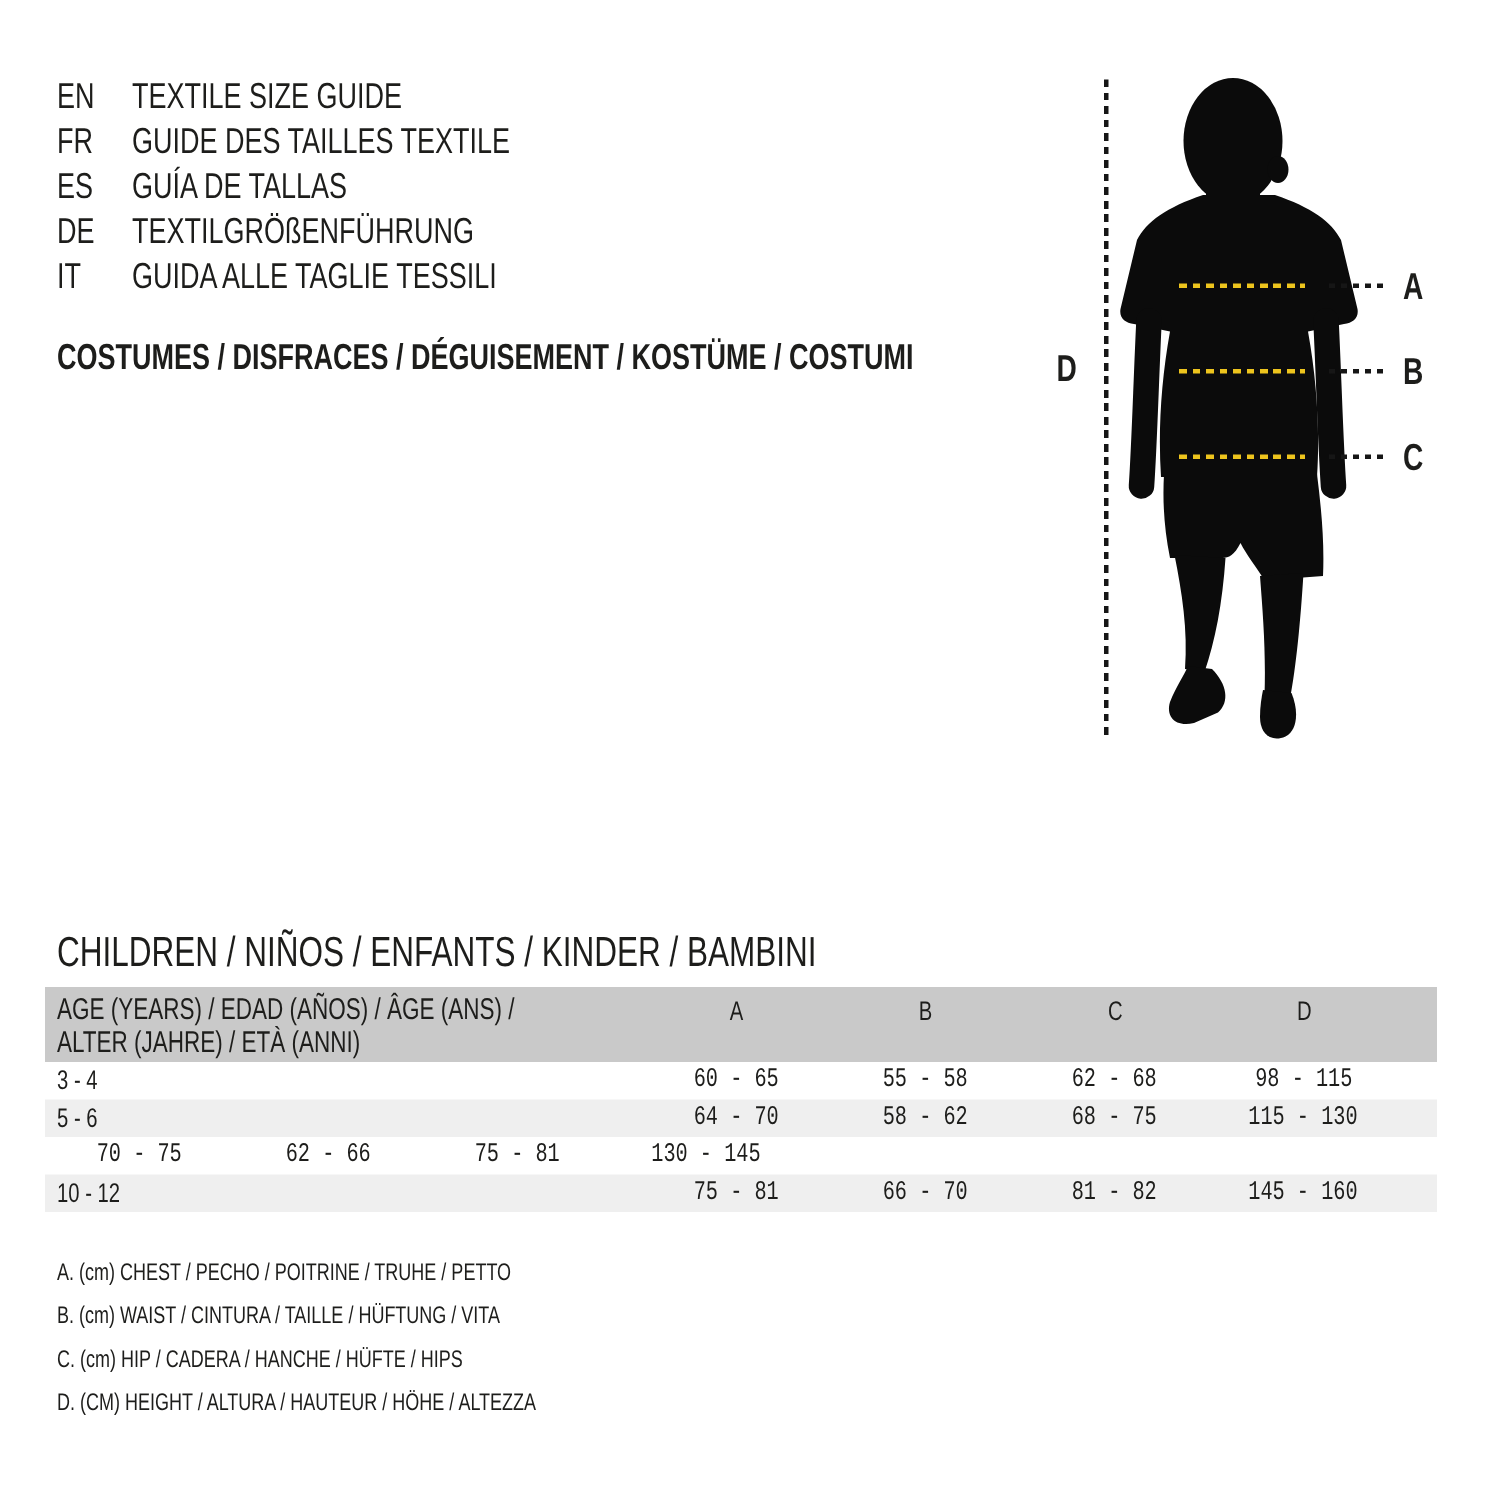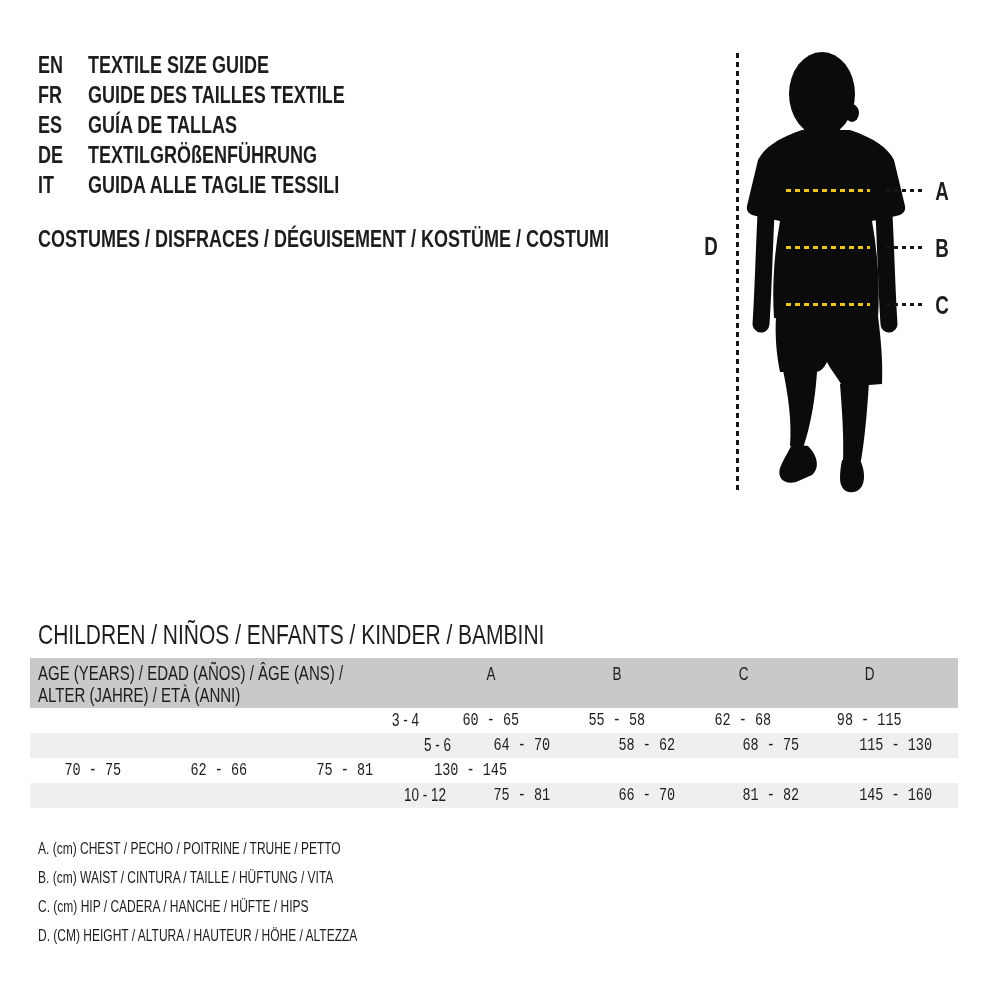--- a/index.html
+++ b/index.html
@@ -7,21 +7,21 @@
     position:relative;width:1000px;height:1000px;background:#fff;
     font-family:"Liberation Sans",sans-serif;color:var(--text,#1d1d1b);overflow:hidden;
   }
   .abs{position:absolute;}
   
   .cx{display:inline-block;transform:scaleX(.75);transform-origin:0 50%;white-space:nowrap;}
   .cxc{display:inline-block;transform:scaleX(.75);transform-origin:50% 50%;white-space:nowrap;}
 
   
   #langs{left:38px;top:50px;}
-  .lang-row{display:flex;height:30px;align-items:center;font-size:24px;font-weight:700;}
+  .lang-row{display:flex;height:30px;align-items:center;font-size:24px;font-weight:400;}
   .lang-code{flex:0 0 50px;width:50px;}
 
   
   #category-title{left:38px;top:226px;font-size:24px;font-weight:700;line-height:26px;}
   #section-title{left:38px;top:622px;font-size:28px;font-weight:500;line-height:26px;}
 
   
   #height-line{left:736px;top:53px;width:3px;height:439px;
     background-image:repeating-linear-gradient(to bottom,var(--dash-black,#161616) 0 5px,transparent 5px 9px);}
   #height-label{left:698px;top:233px;width:26px;text-align:center;font-size:25px;font-weight:700;line-height:26px;}
@@ -33,22 +33,22 @@
   #silhouette{left:740px;top:50px;}
   #silhouette .solid{fill:var(--silhouette,#0b0b0b);}
   #silhouette .arm{fill:none;stroke:var(--silhouette,#0b0b0b);stroke-width:17;stroke-linecap:round;}
 
   
   #size-table{left:30px;top:658px;width:928px;font-size:18px;}
   .t-header{display:flex;background:var(--header-bg,#c9c9c9);height:50px;}
   .h-age{width:390px;padding:4px 0 0 8px;font-size:20px;line-height:22px;font-weight:500;}
   .h-col{width:126px;text-align:center;padding-top:6px;font-size:18px;font-weight:500;}
   .t-row{display:flex;height:25px;line-height:25px;}
-  .t-row.alt{background:var(--row-alt,#efefef);padding-left:36px;}
-  .c-age{width:390px;padding-left:8px;text-align:right;}
+  .t-row.alt{background:var(--row-alt,#efefef);}
+  .c-age{width:390px;padding-left:8px;}
   .c-val{width:126px;text-align:center;font-family:Liberation Mono, monospace;}
 
   
   #legend{left:38px;top:834px;}
   .legend-item{height:29px;display:flex;align-items:center;font-size:16px;font-weight:500;}
 </style>
 </head>
 <body>
 
 <div id="canvas">

